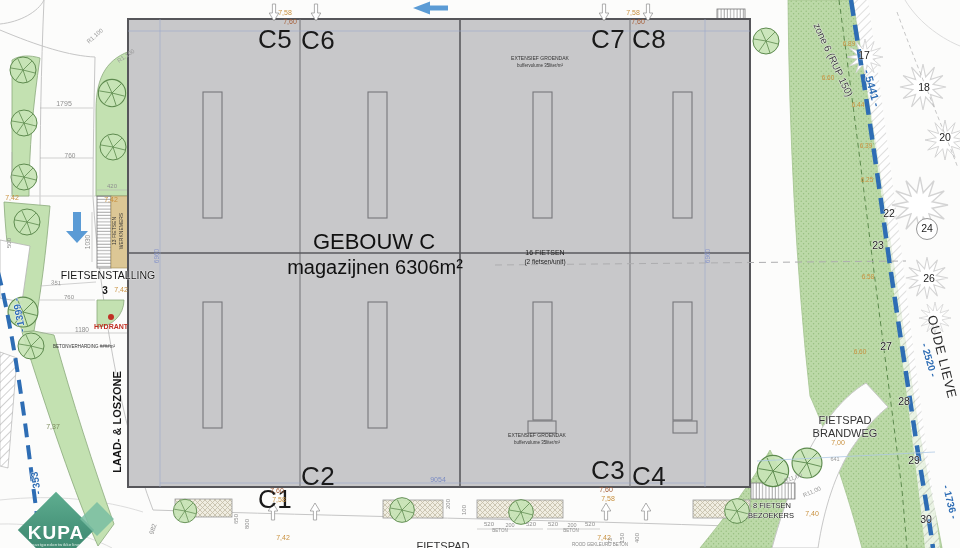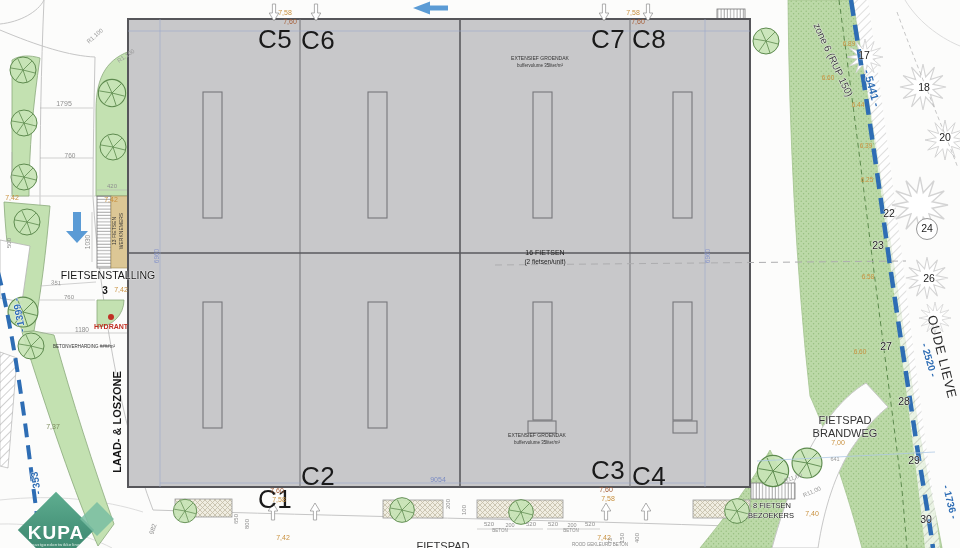--- a/index.html
+++ b/index.html
@@ -202,20 +202,22 @@
 
 <div id="labels">
   <div class="t unit" style="left:275px;top:40px">C5</div>
   <div class="t unit" style="left:318px;top:41px">C6</div>
   <div class="t unit" style="left:608px;top:40px">C7</div>
   <div class="t unit" style="left:649px;top:40px">C8</div>
   <div class="t unit" style="left:275px;top:500px">C1</div>
   <div class="t unit" style="left:318px;top:477px">C2</div>
   <div class="t unit" style="left:608px;top:471px">C3</div>
   <div class="t unit" style="left:649px;top:477px">C4</div>
+  <div class="t title" style="left:374px;top:242px">GEBOUW C</div>
+  <div class="t subtitle" style="left:375px;top:267px">magazijnen 6306m²</div>
 <div class="t" style="left: 540px; top: 59px; font-size: 10px; color: rgb(51, 51, 51); transform: translate(-50%, -50%) rotate(0deg) scale(0.5);">EXTENSIEF GROENDAK</div>
       <div class="t" style="left: 540px; top: 66px; font-size: 9px; color: rgb(51, 51, 51); transform: translate(-50%, -50%) rotate(0deg) scale(0.5);">buffervolume 35liter/m²</div>
       <div class="t" style="left: 537px; top: 436px; font-size: 10px; color: rgb(51, 51, 51); transform: translate(-50%, -50%) rotate(0deg) scale(0.5);">EXTENSIEF GROENDAK</div>
       <div class="t" style="left: 537px; top: 443px; font-size: 9px; color: rgb(51, 51, 51); transform: translate(-50%, -50%) rotate(0deg) scale(0.5);">buffervolume 35liter/m²</div>
       <div class="t" style="left: 545px; top: 253px; font-size: 14px; color: rgb(34, 34, 34); transform: translate(-50%, -50%) rotate(0deg) scale(0.5);">16 FIETSEN</div>
       <div class="t" style="left: 545px; top: 262px; font-size: 13px; color: rgb(34, 34, 34); transform: translate(-50%, -50%) rotate(0deg) scale(0.5);">(2 fietsen/unit)</div>
       <div class="t" style="left: 285px; top: 13px; font-size: 14px; color: rgb(201, 145, 63); transform: translate(-50%, -50%) rotate(0deg) scale(0.5);">7,58</div>
       <div class="t" style="left: 290px; top: 22px; font-size: 14px; color: rgb(167, 96, 58); transform: translate(-50%, -50%) rotate(0deg) scale(0.5);">7,60</div>
       <div class="t" style="left: 633px; top: 13px; font-size: 14px; color: rgb(201, 145, 63); transform: translate(-50%, -50%) rotate(0deg) scale(0.5);">7,58</div>
       <div class="t" style="left: 638px; top: 22px; font-size: 14px; color: rgb(167, 96, 58); transform: translate(-50%, -50%) rotate(0deg) scale(0.5);">7,60</div>

